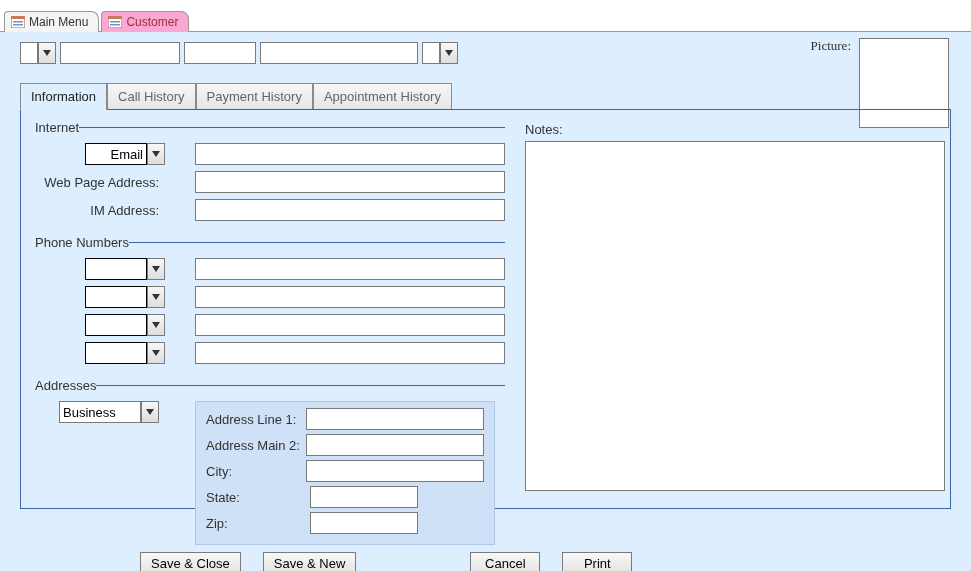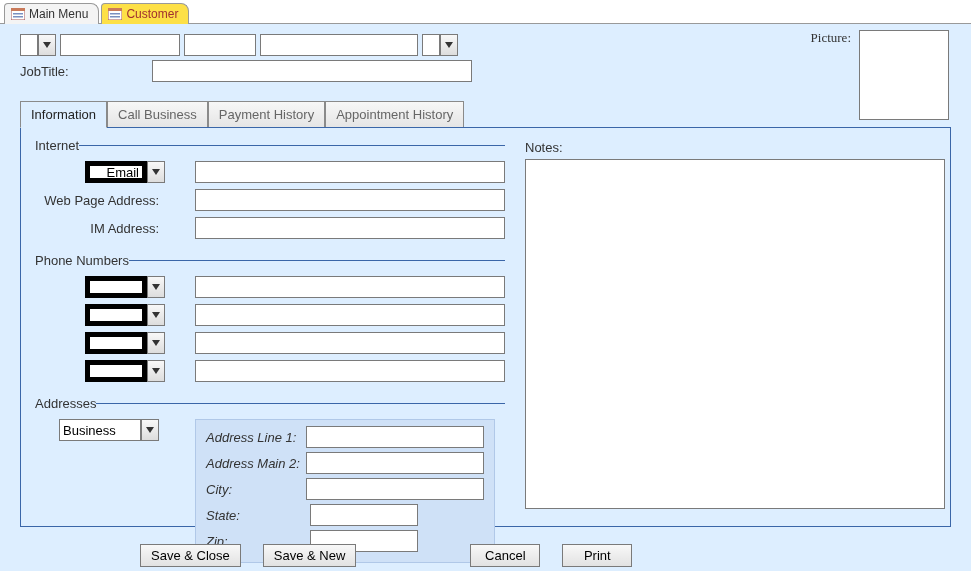--- a/index.html
+++ b/index.html
@@ -8,21 +8,21 @@
       font-size: 13px;
       background: #fff;
       width: 971px;
       height: 571px;
       overflow: hidden;
       color: #333;
     }
     .top-tabs {
       display: flex;
       align-items: flex-end;
-      height: 24px;
+      height: 32px;
       border-bottom: 1px solid #999;
       background: #fff;
       padding-left: 4px;
     }
     .top-tab {
       display: flex;
       align-items: center;
       gap: 4px;
       padding: 3px 10px 3px 6px;
       border: 1px solid #999;
@@ -30,21 +30,21 @@
       border-top-left-radius: 4px;
       border-top-right-radius: 8px;
       background: #f4f4f4;
       margin-right: 2px;
       position: relative;
       top: 1px;
       font-size: 12px;
       cursor: pointer;
     }
     .top-tab.active {
-      background: #fde047;
+      background: #f9a8d4;
       color: #a03030;
       font-weight: 500;
     }
     .top-tab .tab-icon { width: 14px; height: 12px; }
     .top-tab .tab-icon svg { width: 14px; height: 12px; }
     .form-area {
       background: #ddeeff;
       padding: 10px 20px 8px 20px;
       height: 547px;
       position: relative;
@@ -119,33 +119,33 @@
       align-items:center;
       gap:0;
       margin-bottom:8px;
     }
     .fieldset-title-row .line {
       flex:1; height:1px; background:#3a66a8;
     }
     .field-row { display:flex; align-items:center; margin-bottom:6px; }
     .field-label { width:120px; text-align:right; padding-right:6px; font-size:13px; }
     .combo80 { display:flex; }
-    .combo80 input { width:62px; height:22px; border:5px solid #000000; background:#fff; padding:0 3px; font-size:13px;}
+    .combo80 input { width:62px; height:22px; border:1px solid #000000; background:#fff; padding:0 3px; font-size:13px;}
     .combo100 { display:flex;border-radius:10px; }
     .combo100 input { width:82px; height:22px; border:1px solid #7a7a7a; background:#fff; padding:0 3px; font-size:13px;}
     .phone-row { display:flex; gap:30px; align-items:center; margin-bottom:6px; }
     .addr-panel {
       background:#cfe1f7;
       border:1px solid #b0c8e8;
       padding:6px 10px;
       width: 300px;
       margin-left: 130px;
     }
     .addr-row { display:flex; align-items:center; margin-bottom:4px; }
-    .addr-label { width:104px; font-size:13px;font-style:italic; }
+    .addr-label { width:104px; font-size:13px; }
     .notes-box {
       width: 420px; height: 350px;
       border:1px solid #7a7a7a;
       background:#fff;
       resize:none;
       font-family:inherit;
       font-size:13px;
       padding:3px;
     }
     .button-row {
@@ -212,36 +212,32 @@
         <input class="text" style="width: 158px;" value="">
         <div class="combo-small">
           <input class="" style="">
           <div class="dd-btn">
             <svg viewBox="0 0 8 6">
                 <polygon points="0,0 8,0 4,6" fill="#333"></polygon>
               </svg>
           </div>
         </div>
       </div>
-      <div class="row2">
-        <span class="lbl" style="width:128px;">JobTitle:</span>
-        <input class="text" style="width: 320px;" value="">
-      </div>
     </div>
   </div>
 
   <div class="picture-block">
     <span class="lbl">Picture:</span>
     <div class="picture-box"></div>
   </div>
 
   <div class="inner-tabs-wrap">
     <div class="inner-tabs">
       <div class="inner-tab active">Information</div>
-      <div class="inner-tab">Call Business</div>
+      <div class="inner-tab">Call History</div>
       <div class="inner-tab">Payment History</div>
       <div class="inner-tab">Appointment History</div>
     </div>
     <div class="inner-tab-panel">
       <div class="left-col">
 
         <div class="fieldset">
           <div class="fieldset-title-row">
             <span class="fieldset-title">Internet</span>
             <div class="line"></div>

